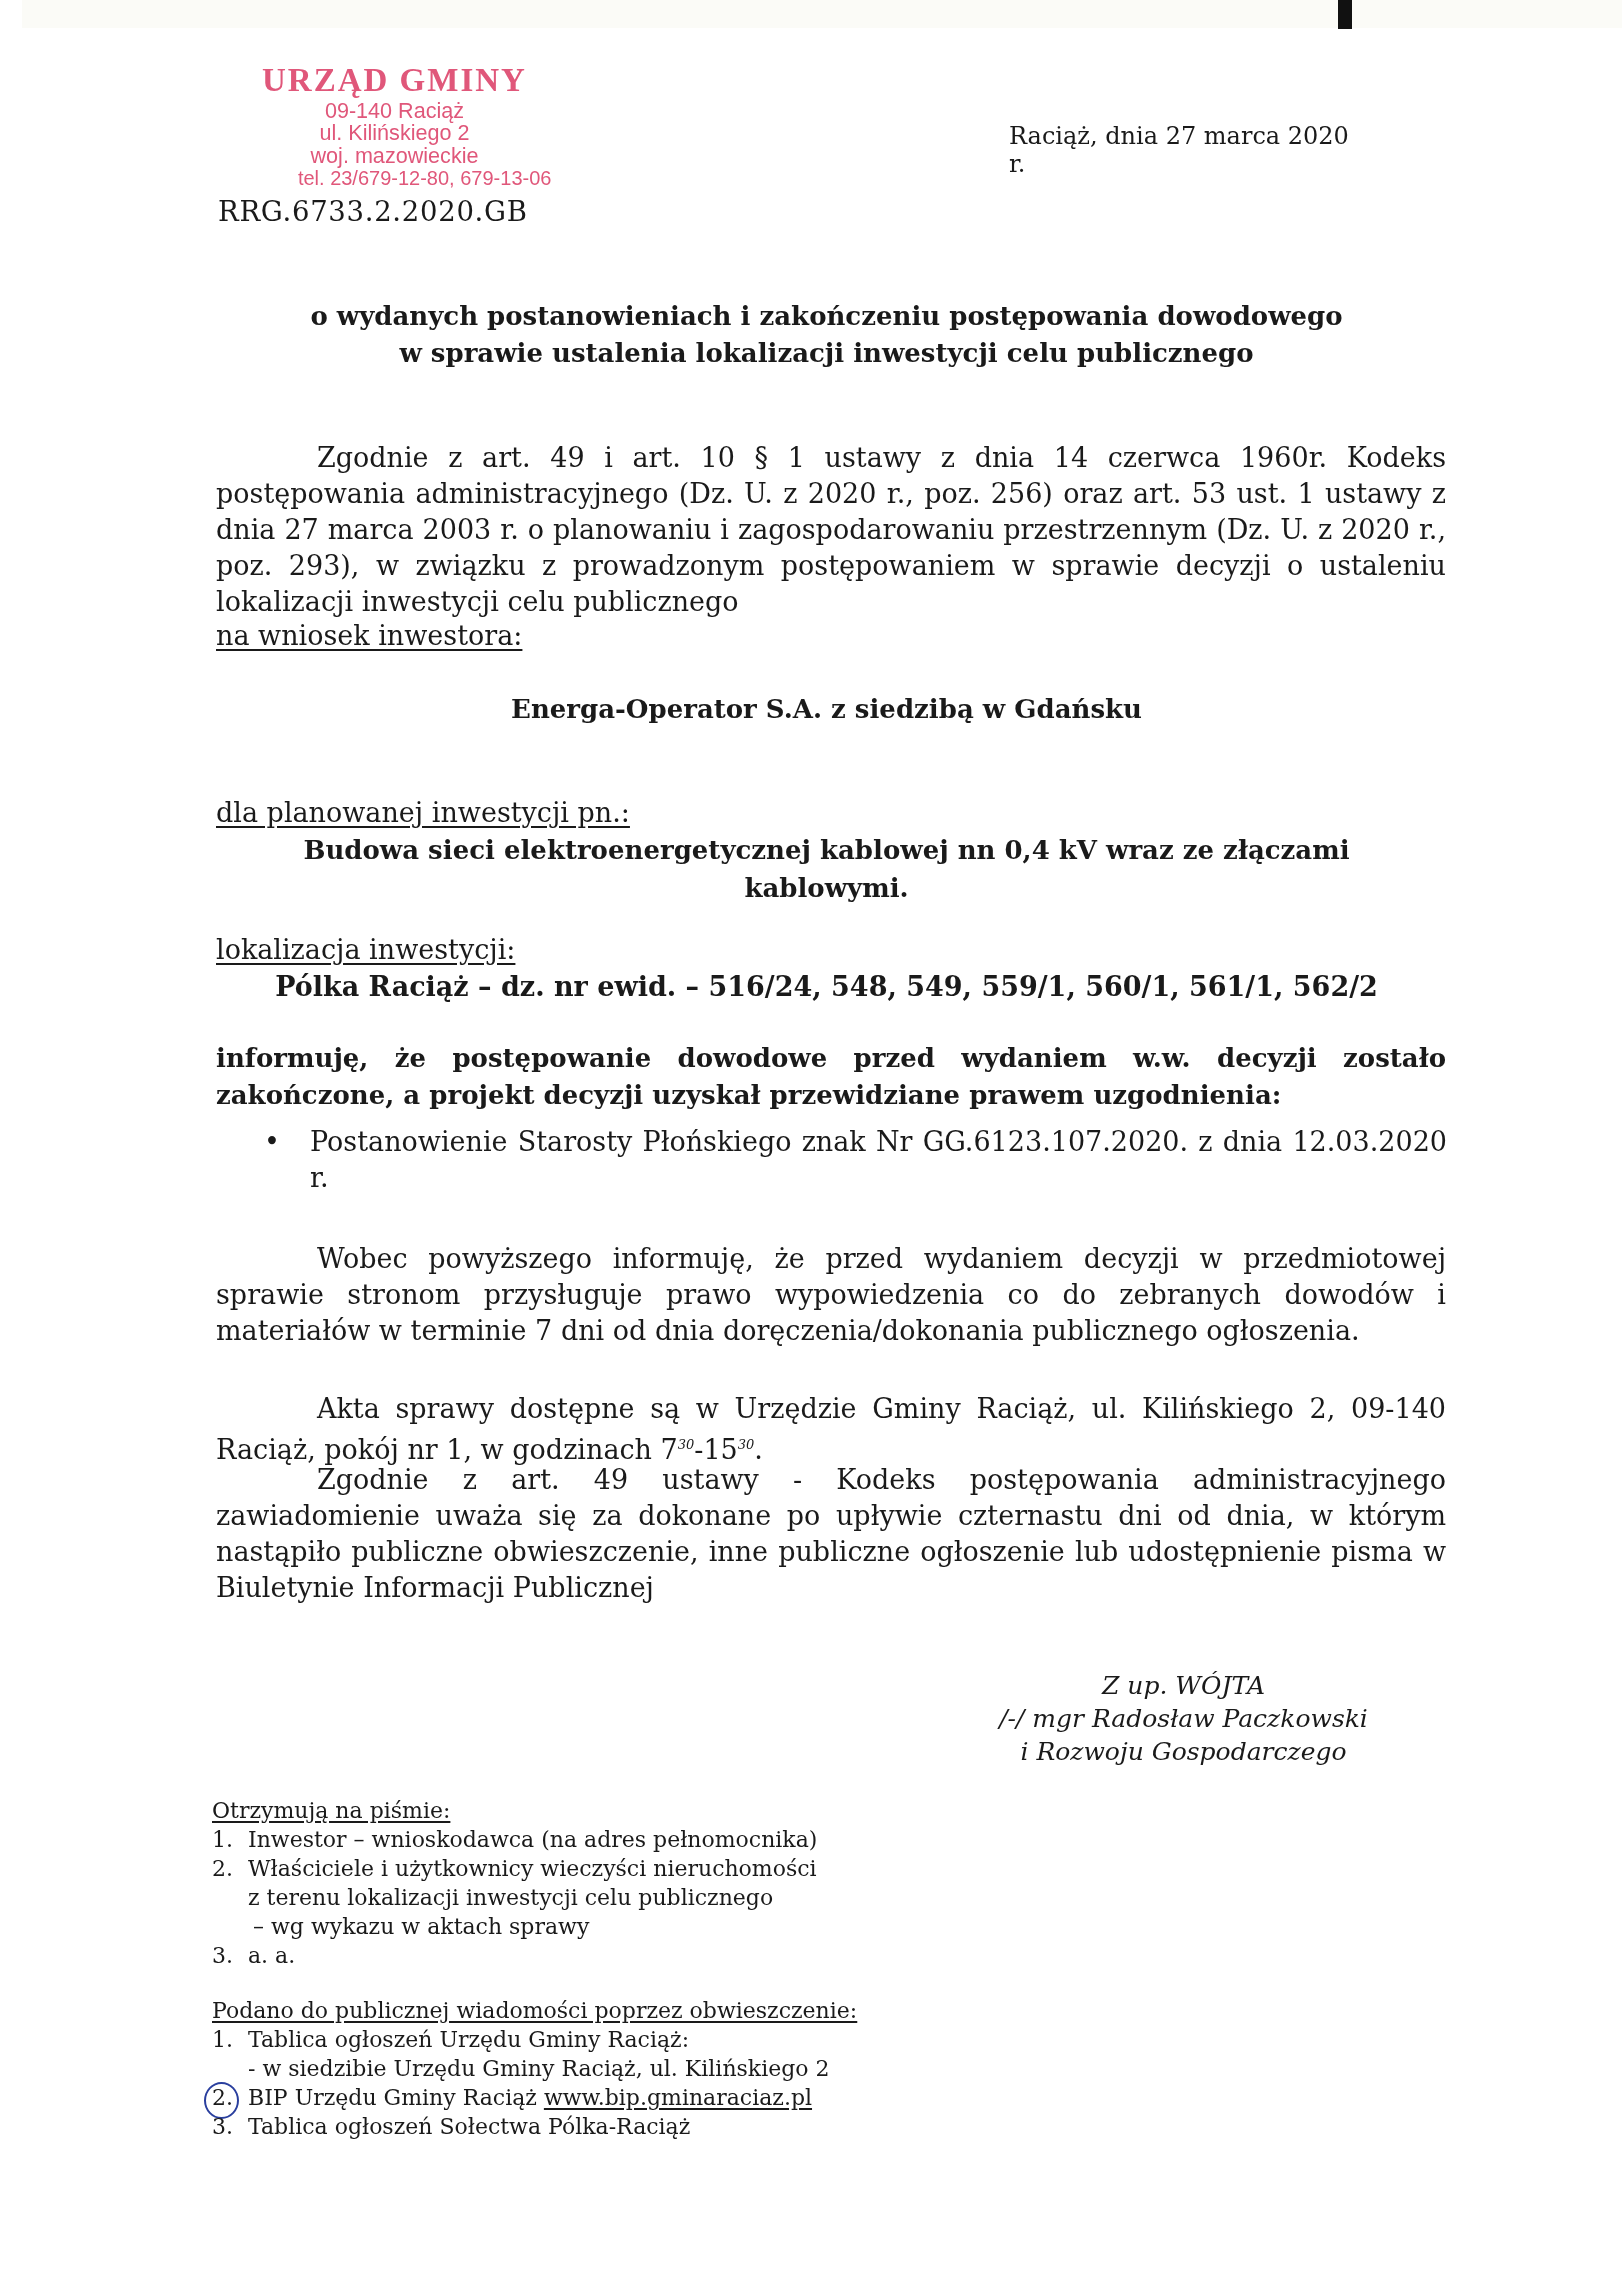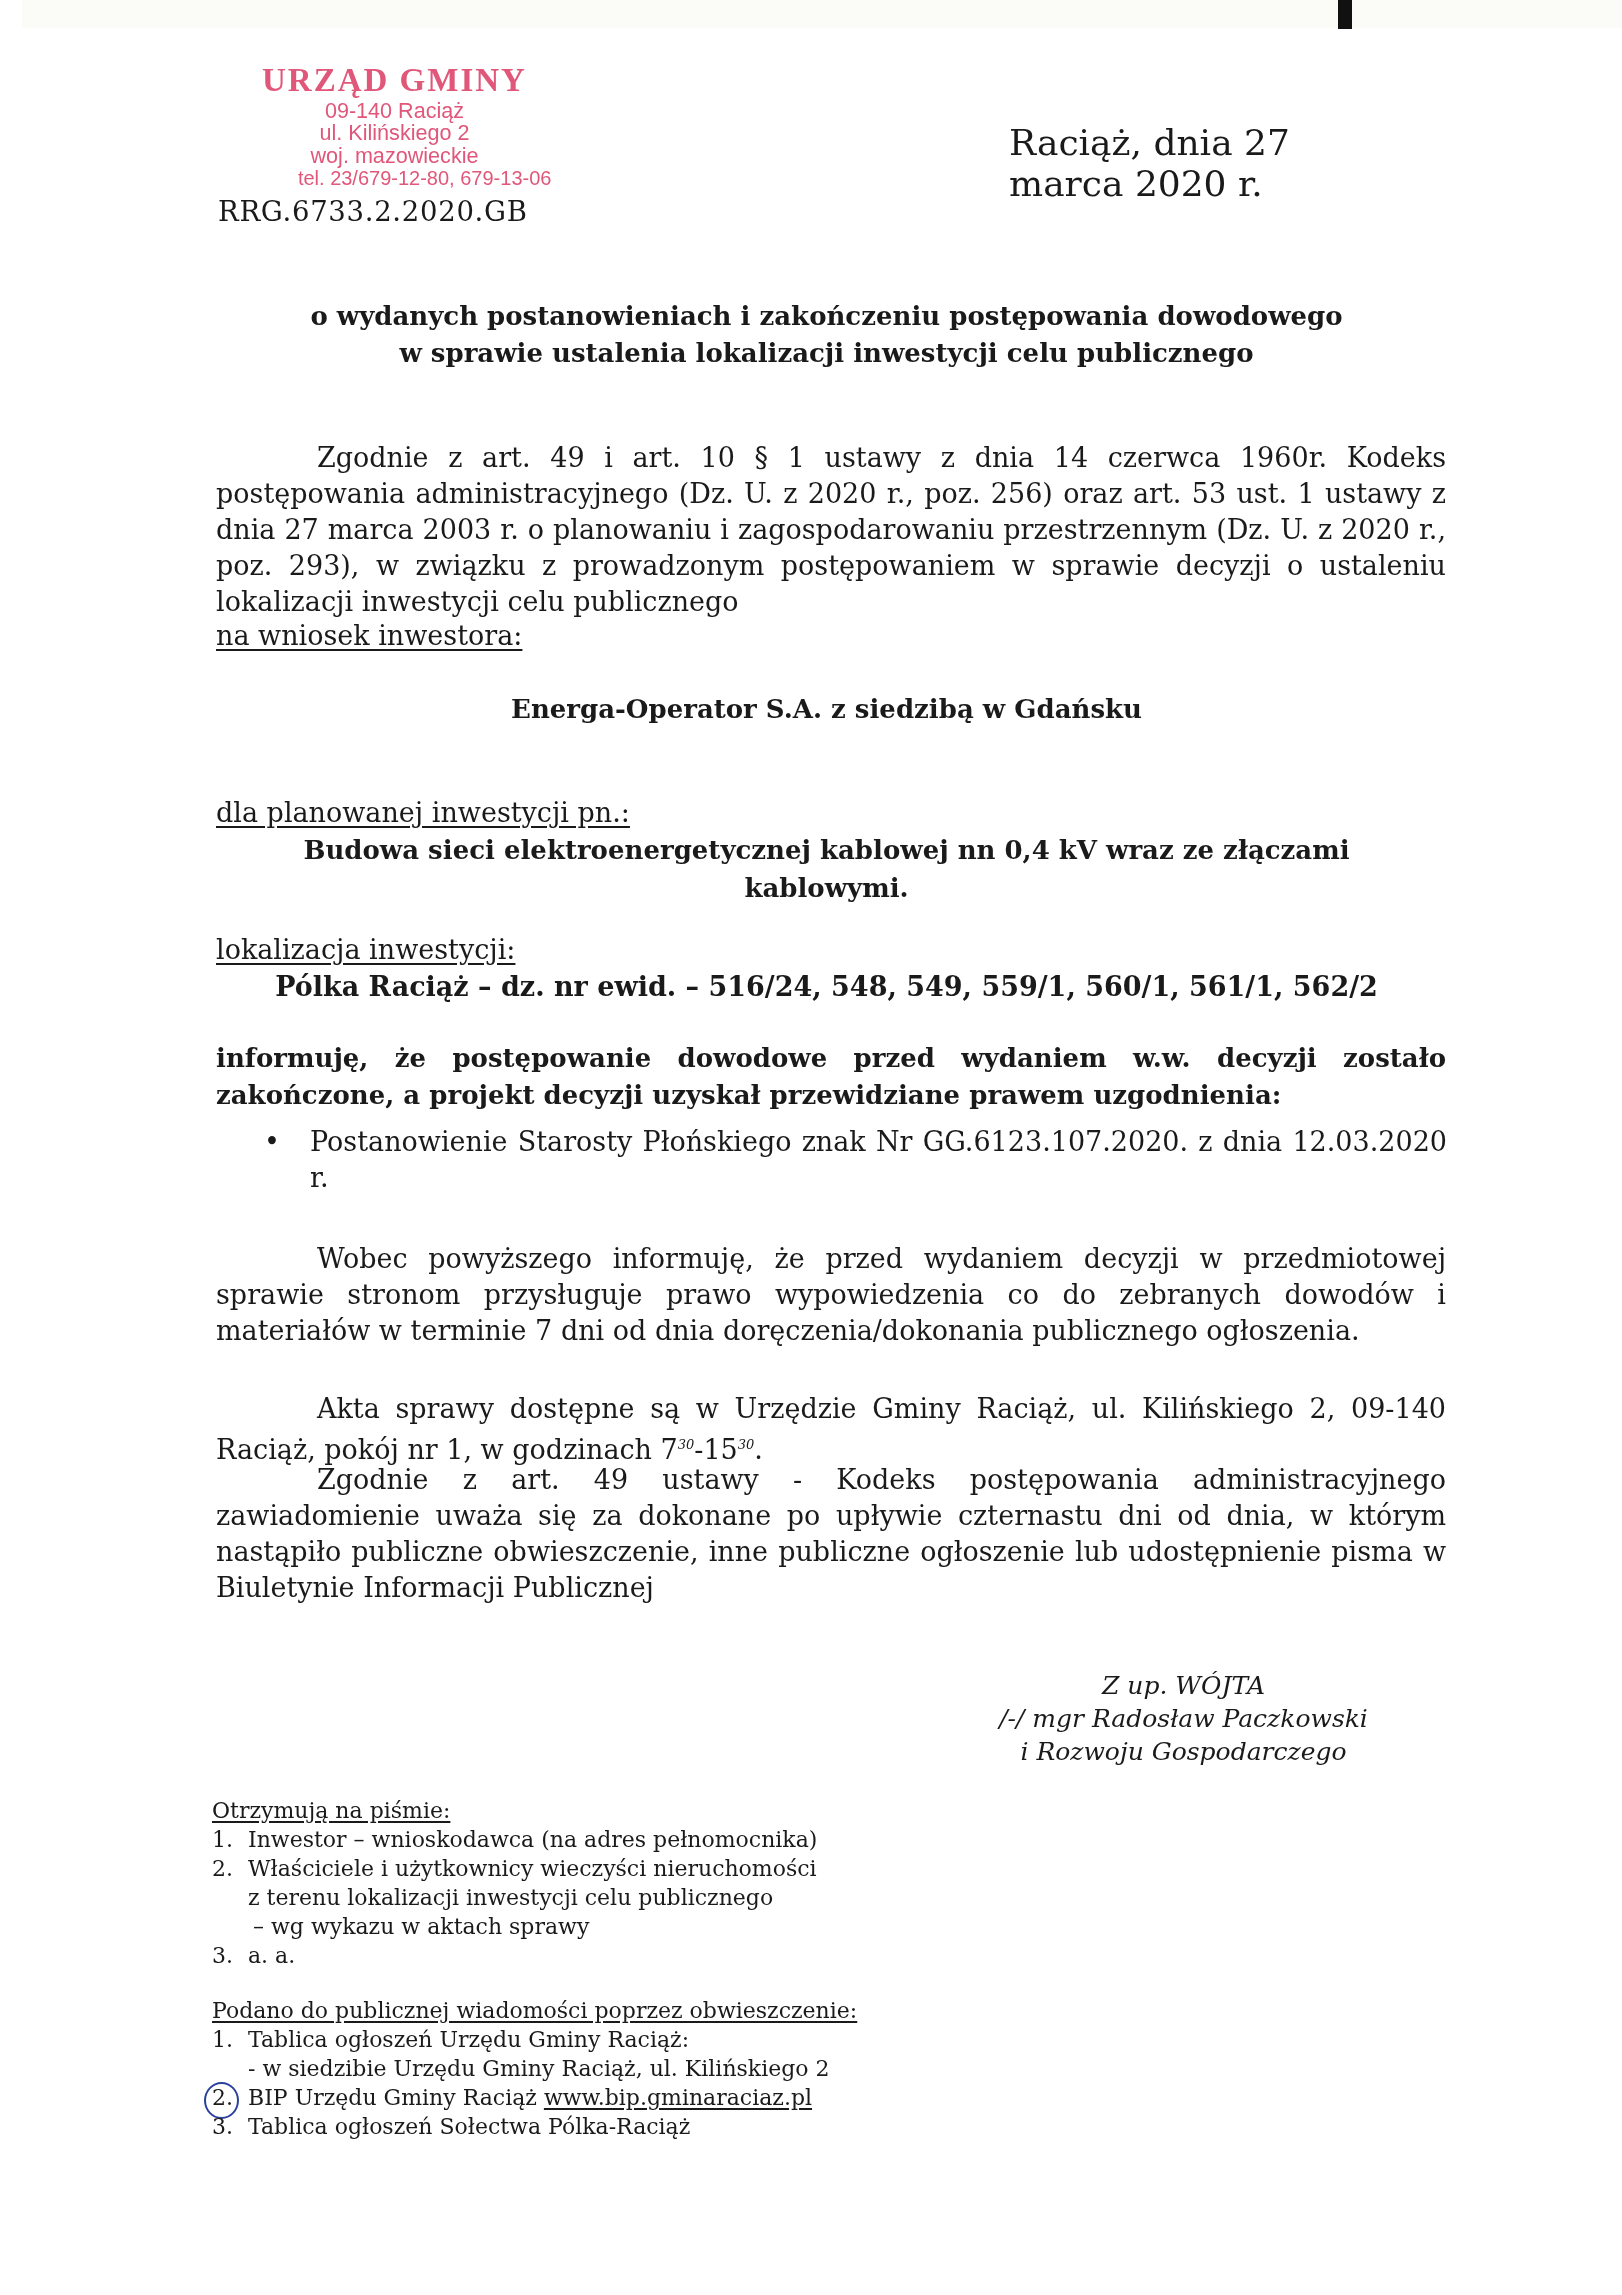--- a/index.html
+++ b/index.html
@@ -11,21 +11,21 @@
 
   
   .stamp { position: absolute; left: 196px; top: 64px; width: 353px; text-align: center;
            color: #e0577a; font-family: "Liberation Sans", sans-serif; line-height: 1; }
   .stamp .s-title { font-family: "Liberation Serif", serif; font-weight: bold; font-size: 33px;
                     letter-spacing: 2px; margin-bottom: 2.6px; }
   .stamp .s-line { font-size: 21.6px; margin-top: 1.3px; }
   .stamp .s-tel { font-size: 20px; margin-top: 1.3px; text-align: right; padding-right: 19.6px; }
 
   .refno { position: absolute; left: 196px; top: 195px; font-size: 27.5px; letter-spacing: 0.7px; }
-  .placedate { position: absolute; left: 987px; top: 122px; font-size: 36px; }
+  .placedate { position: absolute; left: 987px; top: 122px; font-size: 24px; }
 
   .heading { position: absolute; left: 183px; top: 298px; width: 1243px; text-align: center;
              font-weight: bold; line-height: 37px; }
   .heading .h1 { font-size: 25px; letter-spacing: 0.3px; }
   .heading .h2 { font-size: 26px; }
 
   .body-block { position: absolute; left: 194px; width: 1230px; font-size: 27px;
                 line-height: 36px; text-align: justify; }
   .indent { text-indent: 101px; }
   .u { text-decoration: underline; text-underline-offset: 3.9px; }

